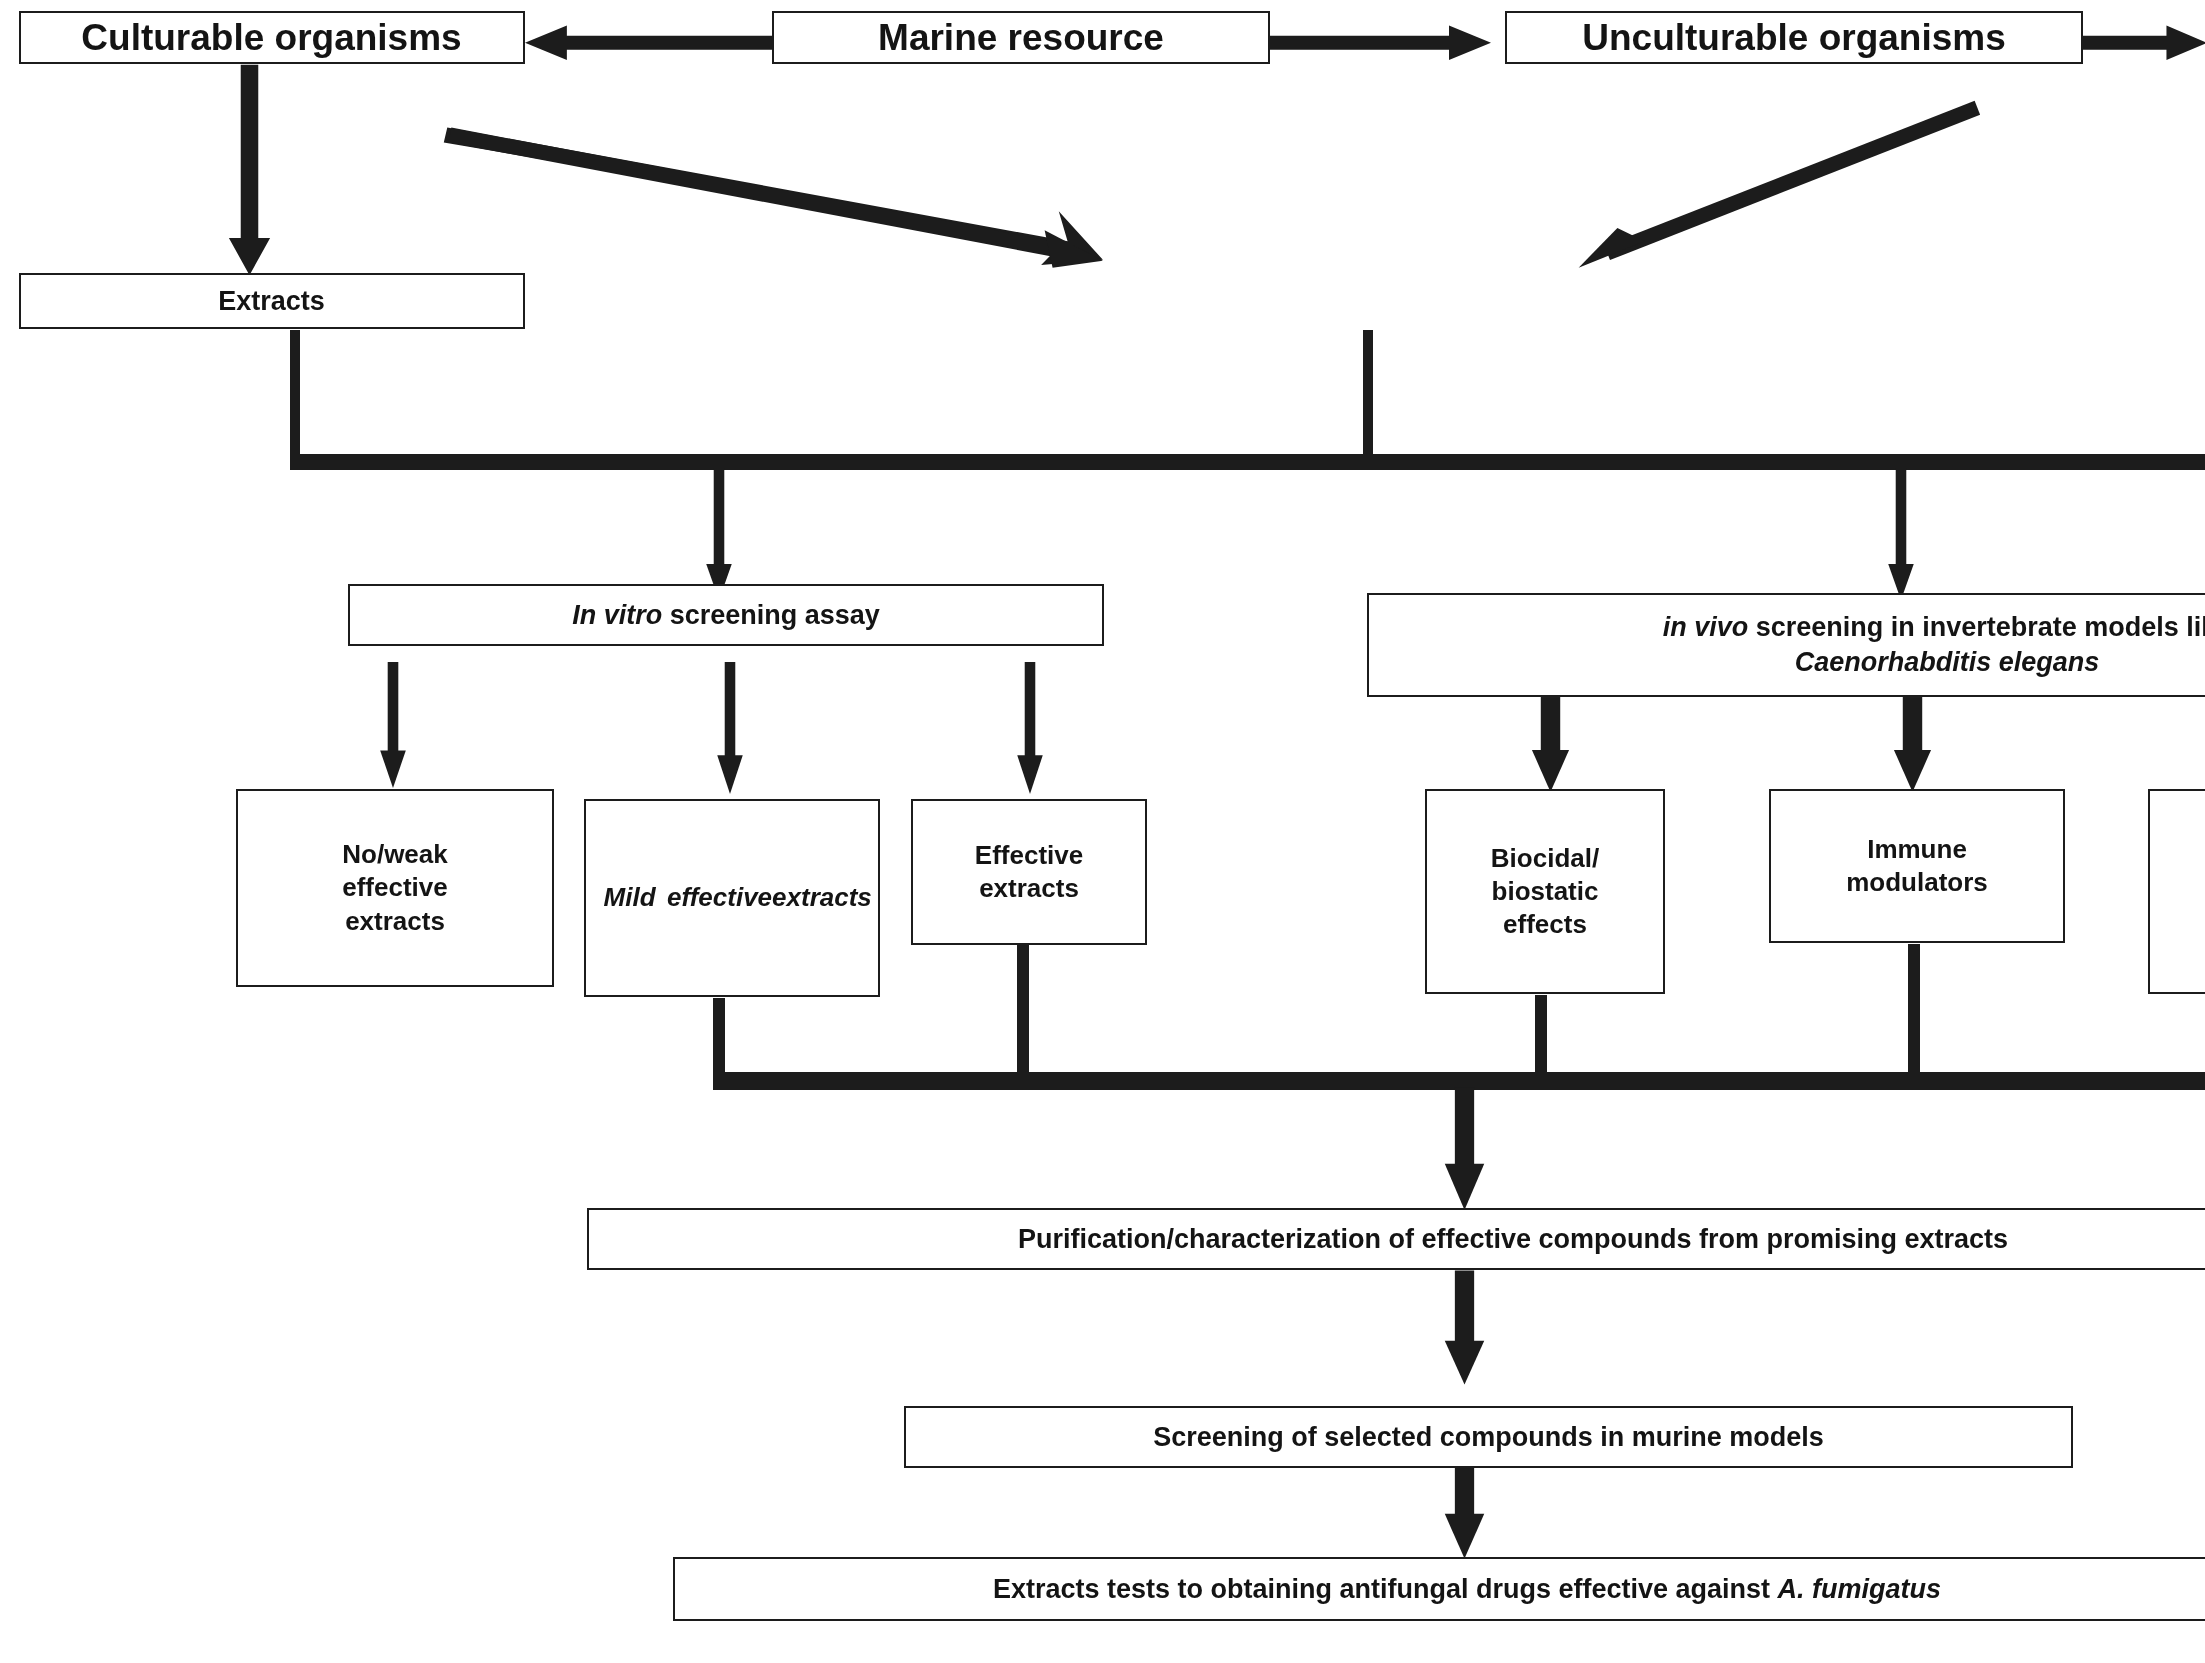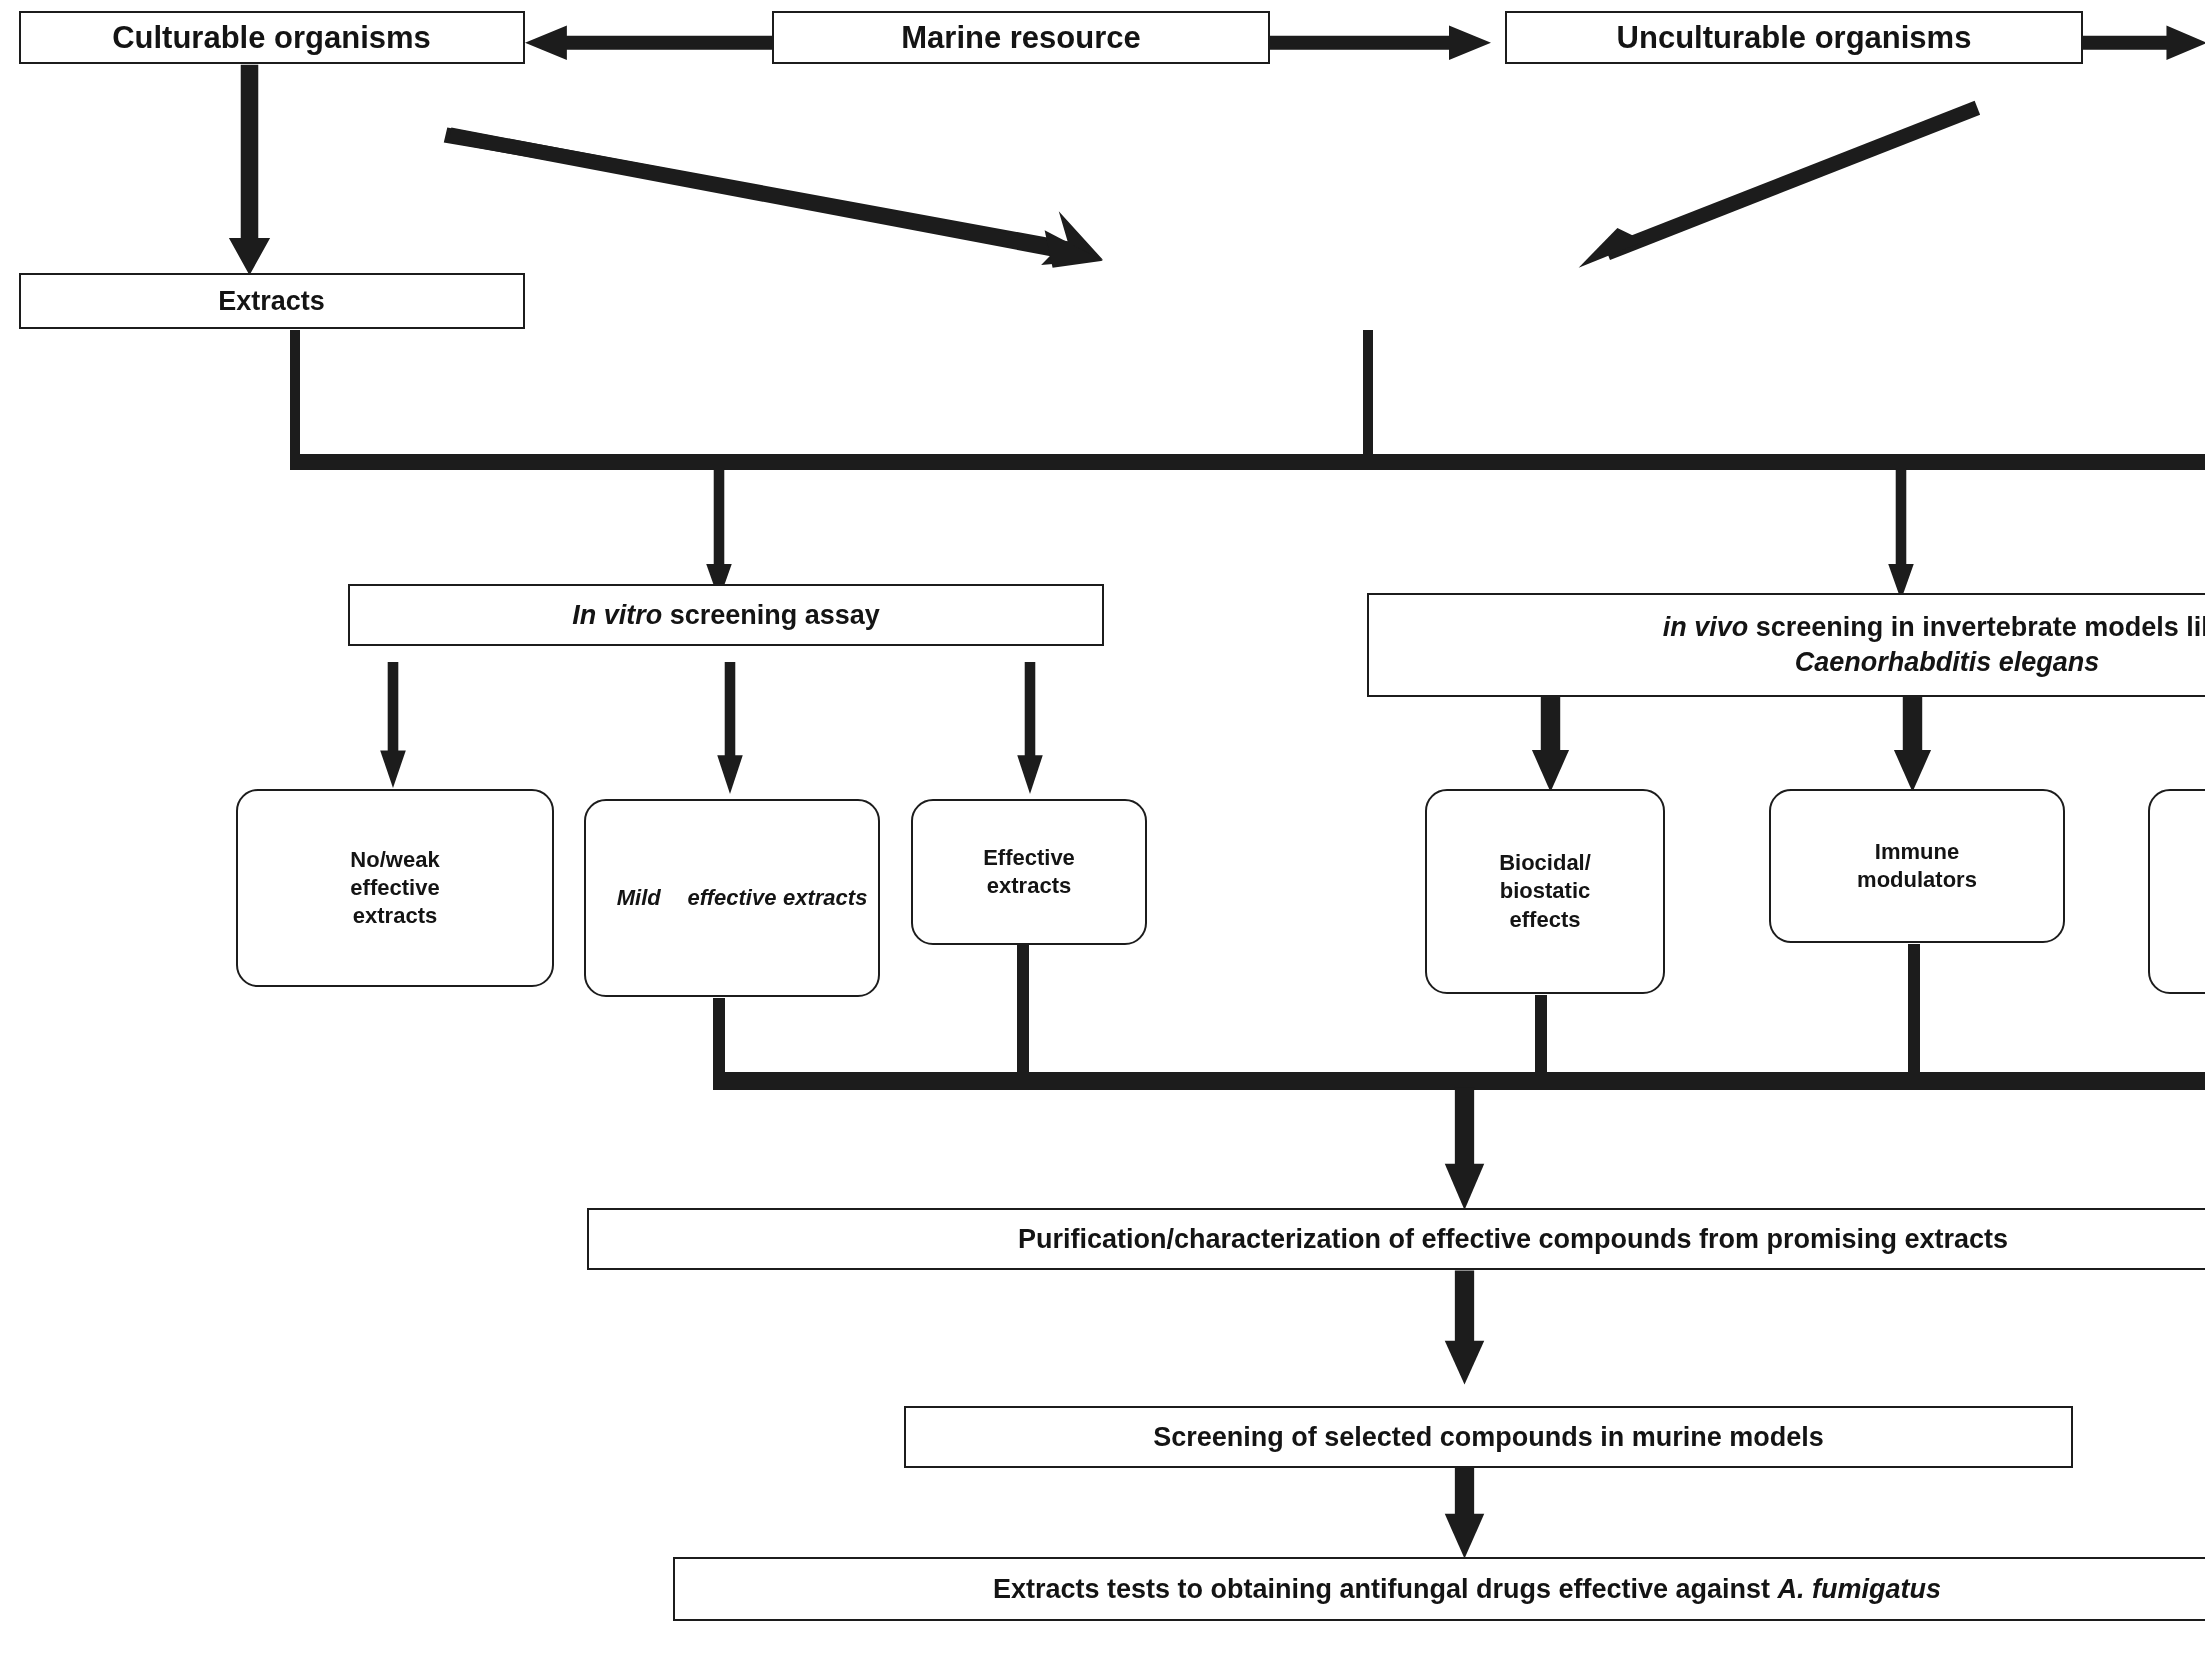--- a/index.html
+++ b/index.html
@@ -31,23 +31,23 @@
     color: #141414;
     font-weight: bold;
     line-height: 1.28;
     padding: 2.6px 6.2px;
     z-index: 5;
   }
   .node .txt {
     display: block;
     width: 100%;
   }
-  .node.t-lg  { font-size: 31px; }
+  .node.t-lg  { font-size: 37px; }
   .node.t-md  { font-size: 27px; }
-  .node.t-sm  { font-size: 22px; border-radius: 22px; }
+  .node.t-sm  { font-size: 26px; }
   .ital { font-style: italic; }
 
   
   .vline {                       
     position: absolute;
     background: #1c1c1c;
     z-index: 2;
   }
   .hbus {                        
     position: absolute;

